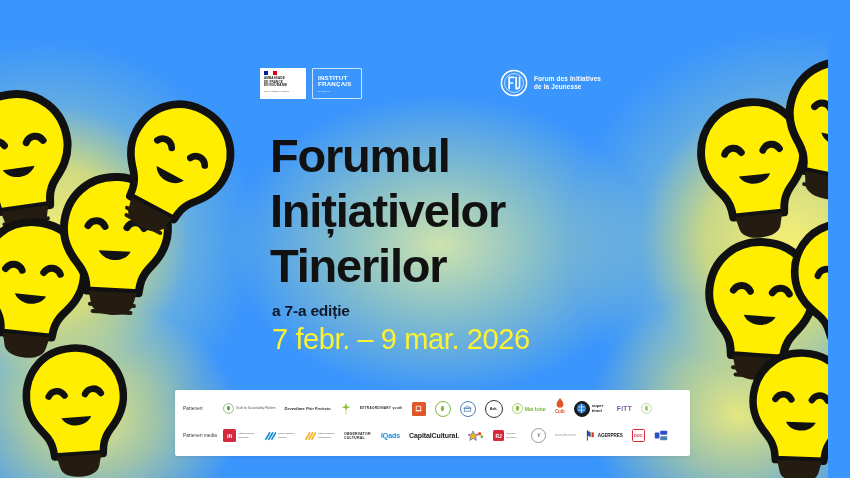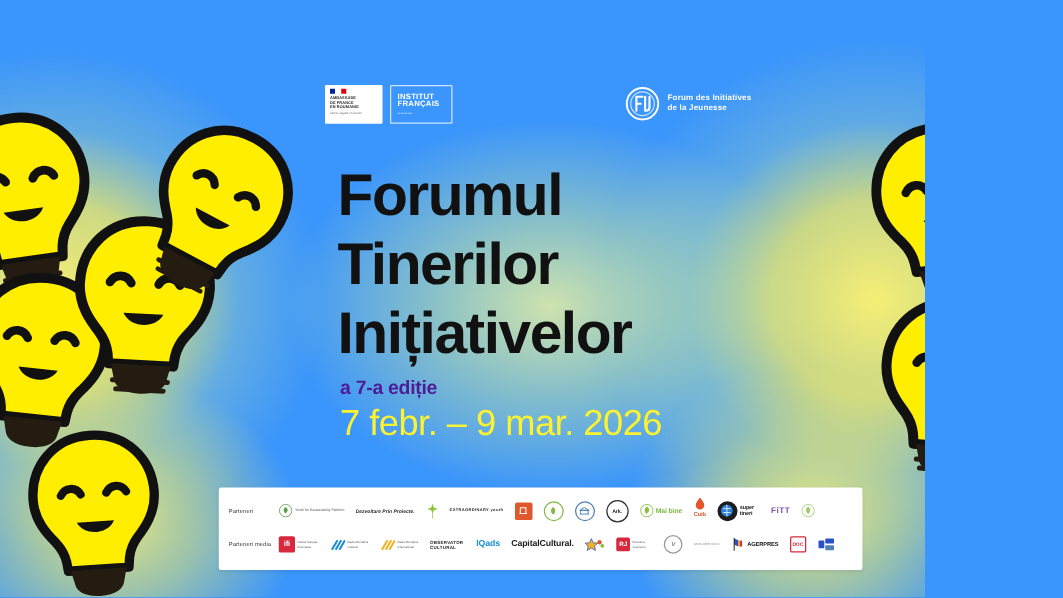--- a/index.html
+++ b/index.html
@@ -3,21 +3,21 @@
 <meta charset="utf-8">
 <title>Forumul Inițiativelor Tinerilor</title>
 <style>
   html,body{margin:0;padding:0;}
   body{
     width:850px;height:478px;overflow:hidden;
     font-family:"Liberation Sans", sans-serif;
     background:#3a95fc;
   }
   #poster{
-    position:relative;width:740px;height:478px;overflow:hidden;
+    position:relative;width:828px;height:478px;overflow:hidden;
     background:#3a95fc;
   }
 
   
   .glow{position:absolute;border-radius:50%;pointer-events:none;}
   .glow-l{left:-170px;top:40px;width:430px;height:400px;
     background:radial-gradient(closest-side, rgba(255,243,110,.95) 0%, rgba(255,240,90,.75) 38%, rgba(190,225,170,.30) 68%, rgba(58,149,252,0) 100%);}
   .glow-r{right:-180px;top:30px;width:440px;height:420px;
     background:radial-gradient(closest-side, rgba(255,243,110,.95) 0%, rgba(255,240,90,.72) 38%, rgba(190,225,170,.28) 68%, rgba(58,149,252,0) 100%);}
   .glow-c{left:230px;top:95px;width:420px;height:300px;
@@ -55,21 +55,21 @@
   .fij-txt{color:#fff;font-size:6.4px;line-height:8px;font-weight:700;letter-spacing:.15px;}
 
   
   .headline{position:absolute;left:270px;top:128px;width:420px;}
   .headline h1{
     margin:0;color:#111;font-weight:800;
     font-size:47px;line-height:55px;letter-spacing:-1.2px;
     font-family:"Liberation Sans", sans-serif;
   }
   .headline h1 span{display:block;}
-  .edition{margin:9px 0 0 2px;color:#4c1d95;font-size:15.5px;font-weight:700;letter-spacing:-.2px;}
+  .edition{margin:9px 0 0 2px;color:#0f172a;font-size:15.5px;font-weight:700;letter-spacing:-.2px;}
   .dates{margin:3px 0 0 2px;color:#fbf232;font-size:29px;font-weight:400;letter-spacing:-.4px;}
 
   
   .partners{
     position:absolute;left:175px;top:390px;width:515px;height:66px;
     background:#fff;border-radius:2px;box-sizing:border-box;
     padding:5px 8px 4px 8px;
     box-shadow:0 1px 3px rgba(0,0,0,.08);
   }
   .prow{display:flex;align-items:center;height:27px;}
@@ -236,22 +236,22 @@
       <div>
         <div class="fij-txt">Forum des Initiatives</div>
         <div class="fij-txt">de la Jeunesse</div>
       </div>
     </div>
   </div>
 
   <div class="headline">
     <h1>
       <span>Forumul</span>
+      <span>Inițiativelor</span>
       <span>Tinerilor</span>
-      <span>Inițiativelor</span>
     </h1>
     <div class="edition">a 7-a ediție</div>
     <div class="dates">7 febr. – 9 mar. 2026</div>
   </div>
 
   <div class="partners">
 
     <div class="prow">
       <div class="plabel">Parteneri</div>
       <div class="plogos">

